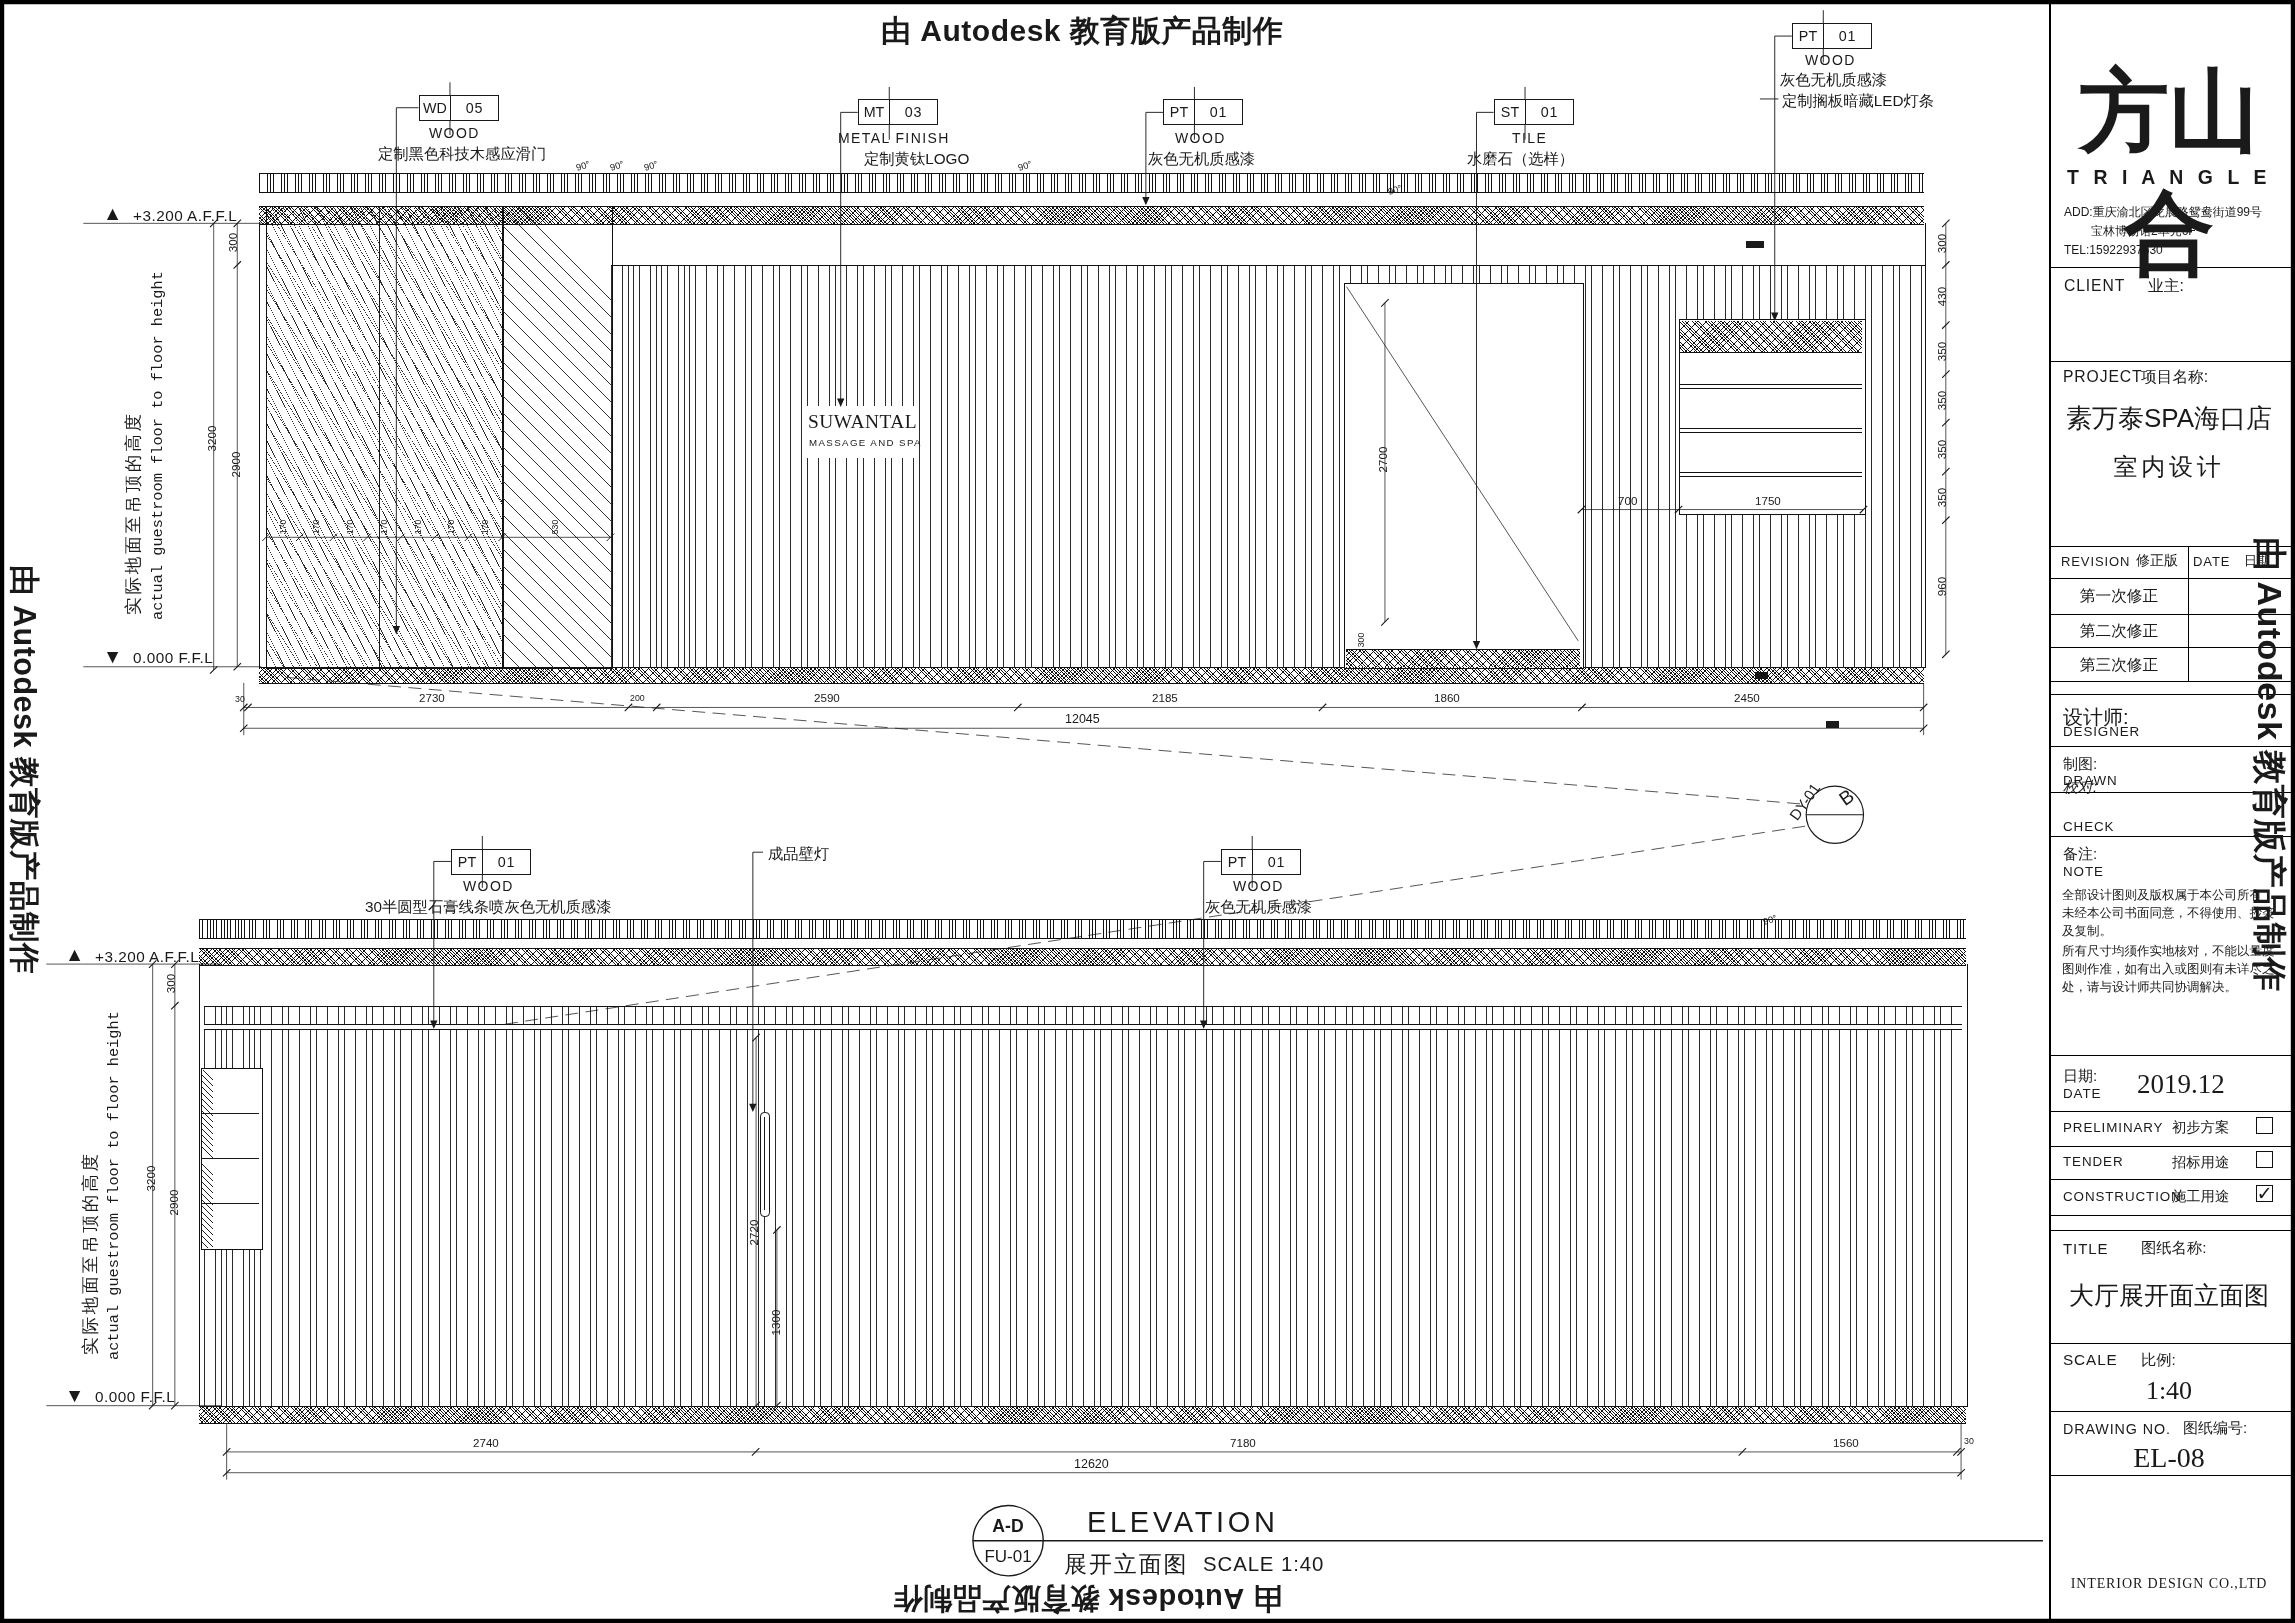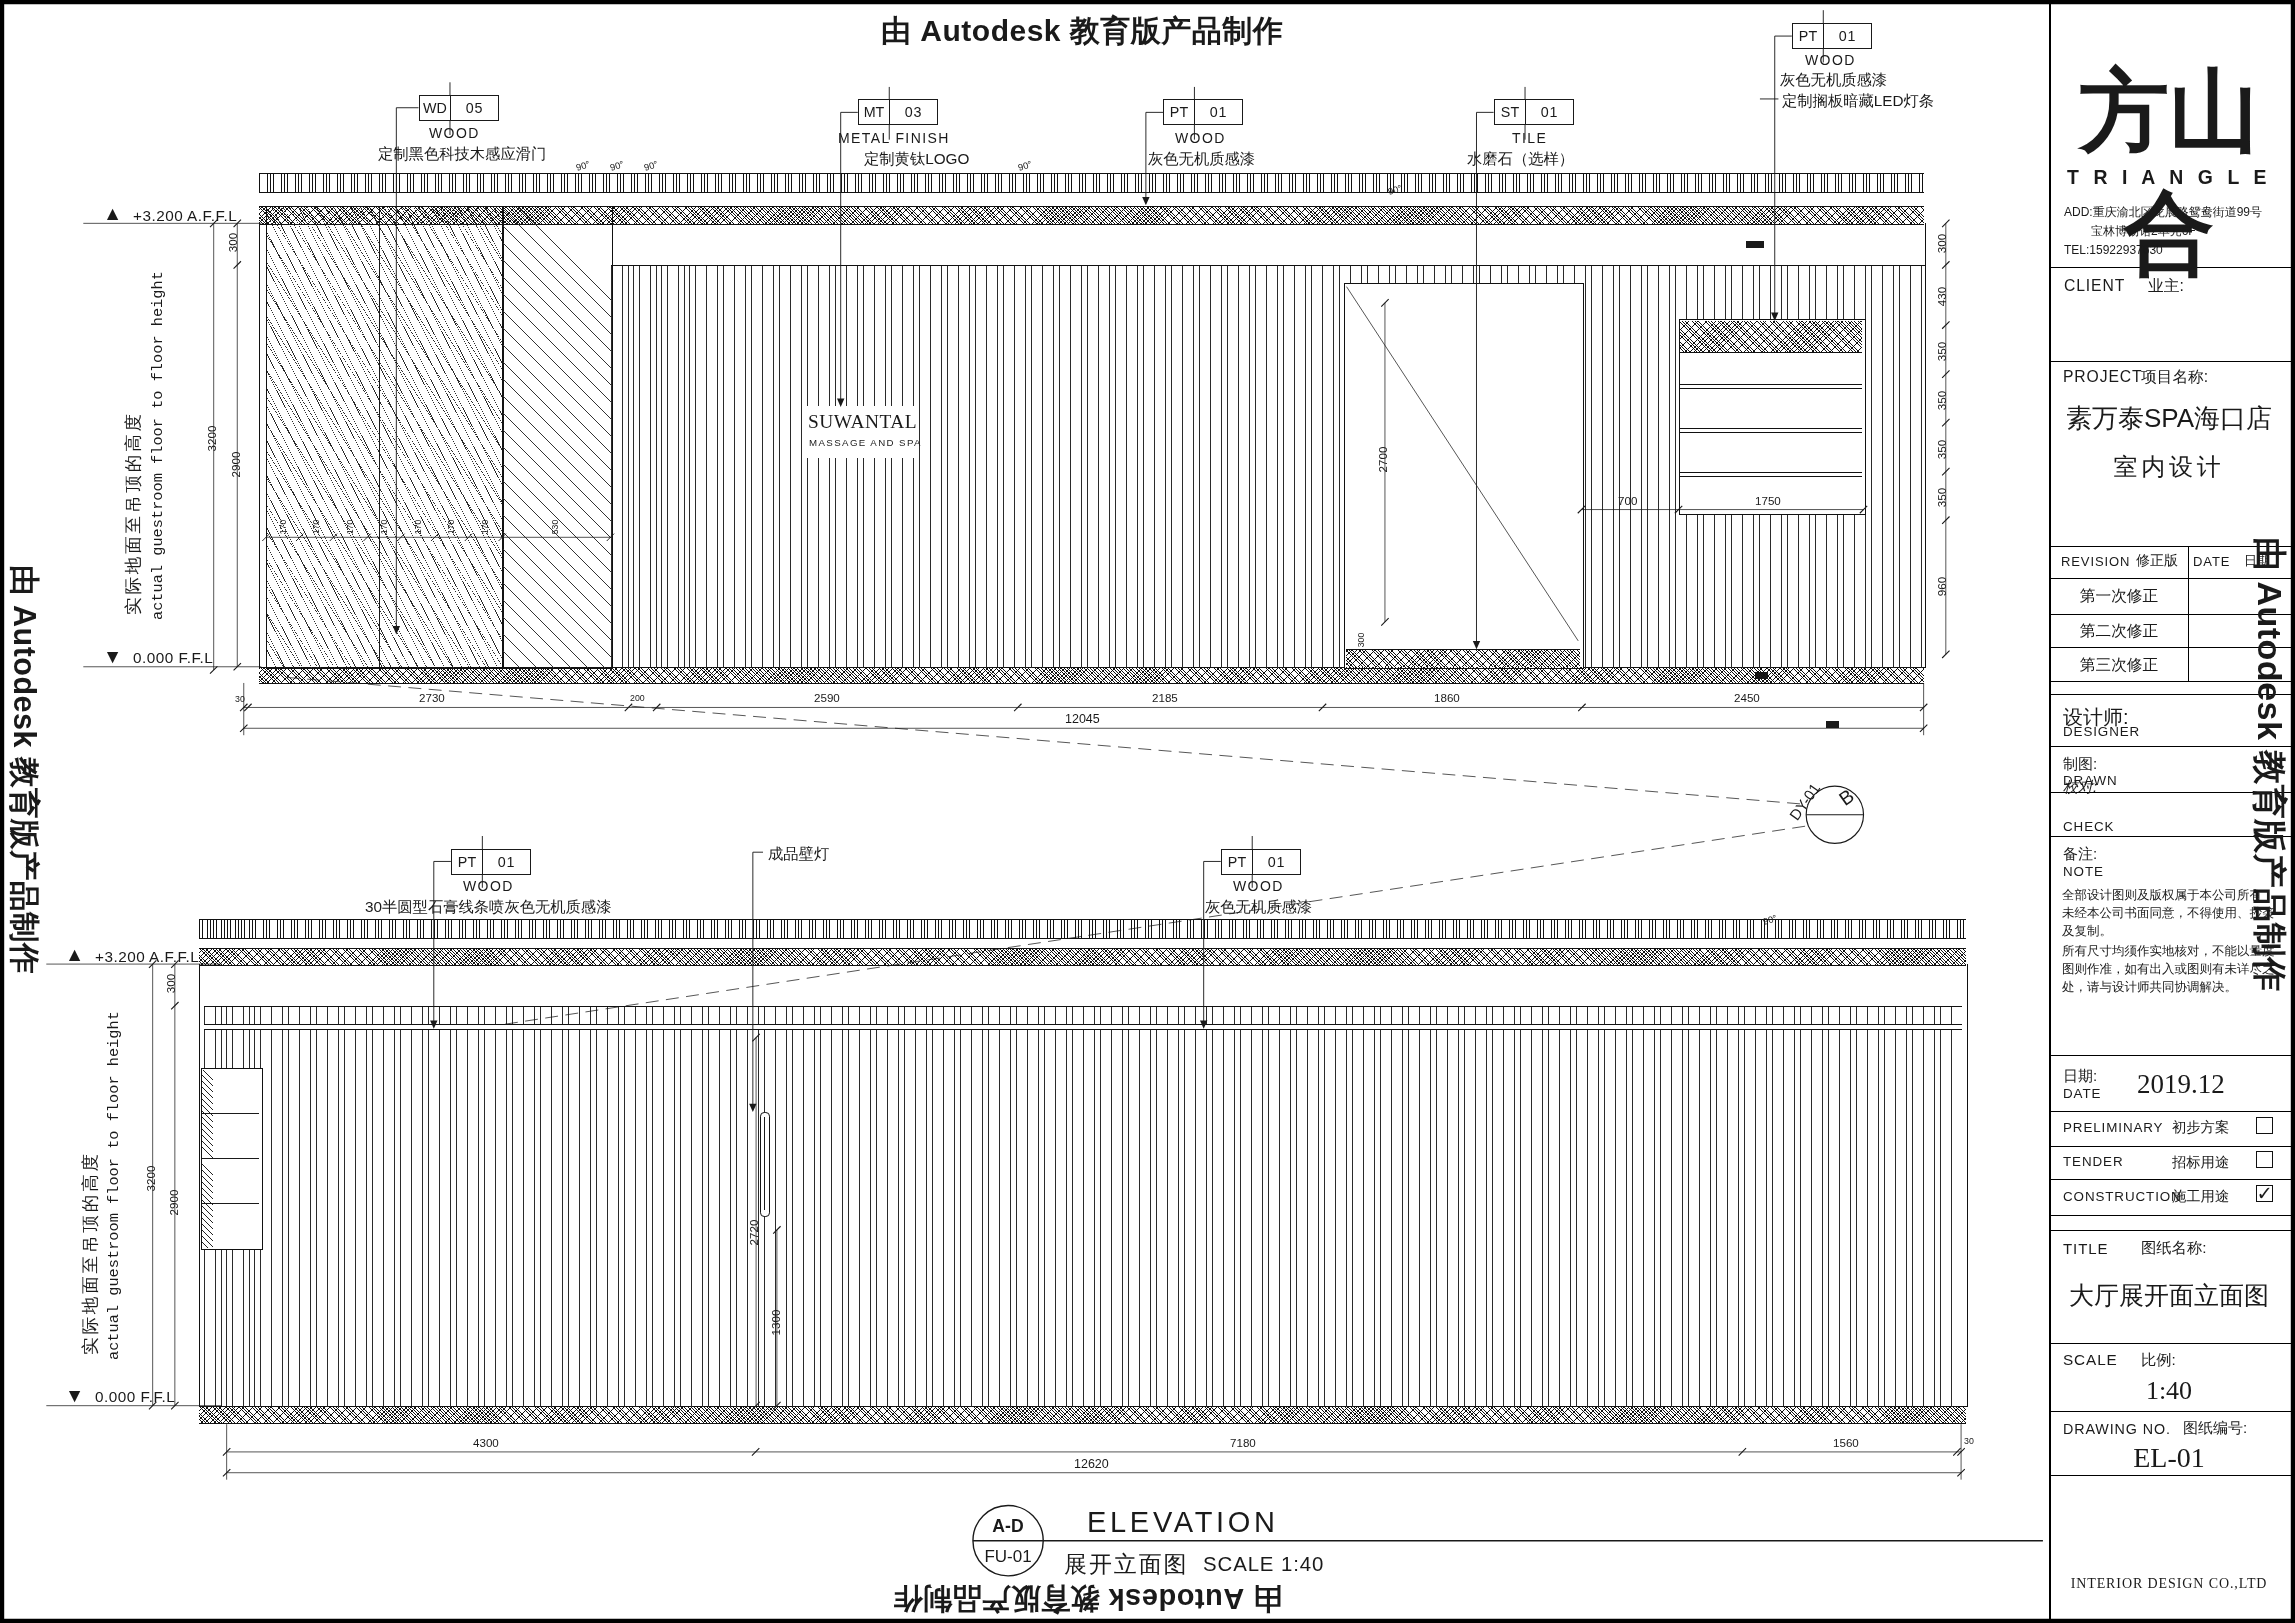--- a/index.html
+++ b/index.html
@@ -124,21 +124,21 @@
   <div class="tb-label" style="left:2063px;top:1240px;font-size:15px;">TITLE</div>
   <div class="tb-cjk" style="left:2141px;top:1238px;font-size:15.3px;">图纸名称:</div>
   <div class="abs" style="left:2050px;top:1279px;width:238px;text-align:center;font-size:25px;">大厅展开面立面图</div>
 
   <div class="tb-label" style="left:2063px;top:1351px;font-size:15.3px;">SCALE</div>
   <div class="tb-cjk" style="left:2141px;top:1350px;font-size:15.3px;">比例:</div>
   <div class="abs" style="left:2050px;top:1376px;width:238px;text-align:center;font-size:26px;font-family:'Liberation Serif',serif;">1:40</div>
 
   <div class="tb-label" style="left:2063px;top:1421px;font-size:14.3px;">DRAWING NO.</div>
   <div class="tb-cjk" style="left:2183px;top:1419px;font-size:15px;">图纸编号:</div>
-  <div class="abs" style="left:2050px;top:1442px;width:238px;text-align:center;font-size:28px;font-family:'Liberation Serif',serif;">EL-01</div>
+  <div class="abs" style="left:2050px;top:1442px;width:238px;text-align:center;font-size:28px;font-family:'Liberation Serif',serif;">EL-08</div>
   <div class="abs" style="left:2050px;top:1576px;width:238px;text-align:center;font-size:14px;letter-spacing:0.9px;font-family:'Liberation Serif',serif;">INTERIOR DESIGN CO.,LTD</div>
 
   <div class="abs ticks" style="left:259px;top:173px;width:1665px;height:17.6px;border-top:0.9px solid #111;border-bottom:0.7px solid #111;"></div>
   <div class="abs speckle" style="left:259px;top:206px;width:1665px;height:17px;border-top:0.7px solid #111;border-bottom:0.9px solid #111;"></div>
   <div class="abs" style="left:259px;top:223px;width:1665px;height:444px;border-left:0.9px solid #111;border-right:0.9px solid #111;border-bottom:1.2px solid #111;"></div>
   <div class="abs slats" style="left:611px;top:265px;width:1314px;height:402px;border-top:0.7px solid #111;"></div>
   <div class="abs wood" style="left:266px;top:206px;width:236px;height:461px;border:0.9px solid #111;"></div>
   <div class="ln" style="left:379px;top:206px;width:0.9px;height:461px;"></div>
   <div class="abs glass" style="left:502px;top:206px;width:109px;height:461px;border:0.9px solid #111;"></div>
 
@@ -311,21 +311,21 @@
 
   <div class="dimS rot" style="left:276px;top:522px;">170</div>
   <div class="dimS rot" style="left:309px;top:522px;">170</div>
   <div class="dimS rot" style="left:343px;top:522px;">170</div>
   <div class="dimS rot" style="left:377px;top:522px;">170</div>
   <div class="dimS rot" style="left:411px;top:522px;">170</div>
   <div class="dimS rot" style="left:444px;top:522px;">170</div>
   <div class="dimS rot" style="left:478px;top:522px;">170</div>
   <div class="dimS rot" style="left:548px;top:522px;">530</div>
 
-  <div class="dim" style="left:473px;top:1436px;">4300</div>
+  <div class="dim" style="left:473px;top:1436px;">2740</div>
   <div class="dim" style="left:1230px;top:1436px;">7180</div>
   <div class="dim" style="left:1833px;top:1436px;">1560</div>
   <div class="dimS" style="left:1964px;top:1436px;">30</div>
   <div class="dim" style="left:1074px;top:1457px;font-size:12.5px;">12620</div>
 
   <div class="dim rot" style="left:161px;top:977px;">300</div>
   <div class="dim rot" style="left:138px;top:1172px;">3200</div>
   <div class="dim rot" style="left:161px;top:1196px;">2900</div>
   <div class="dim rot" style="left:741px;top:1226px;">2720</div>
   <div class="dim rot" style="left:763px;top:1316px;">1300</div>

